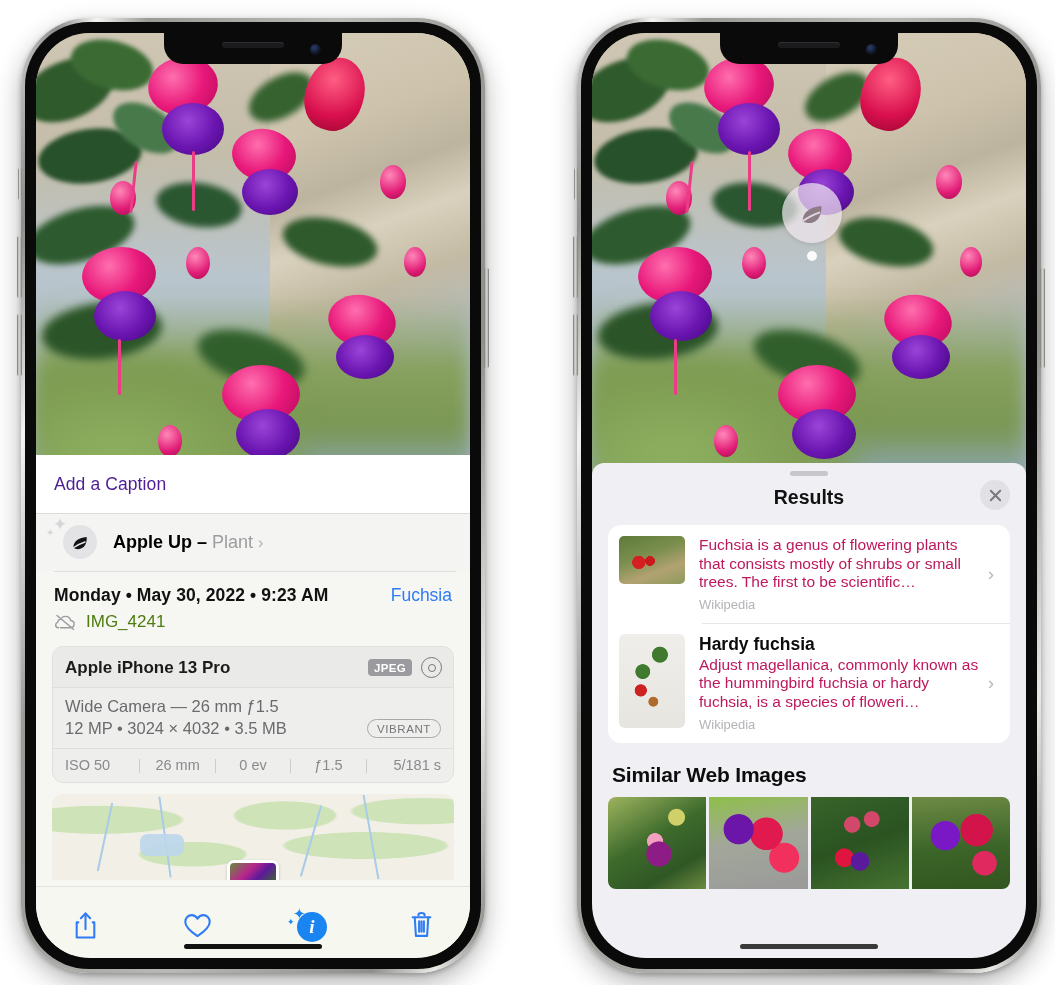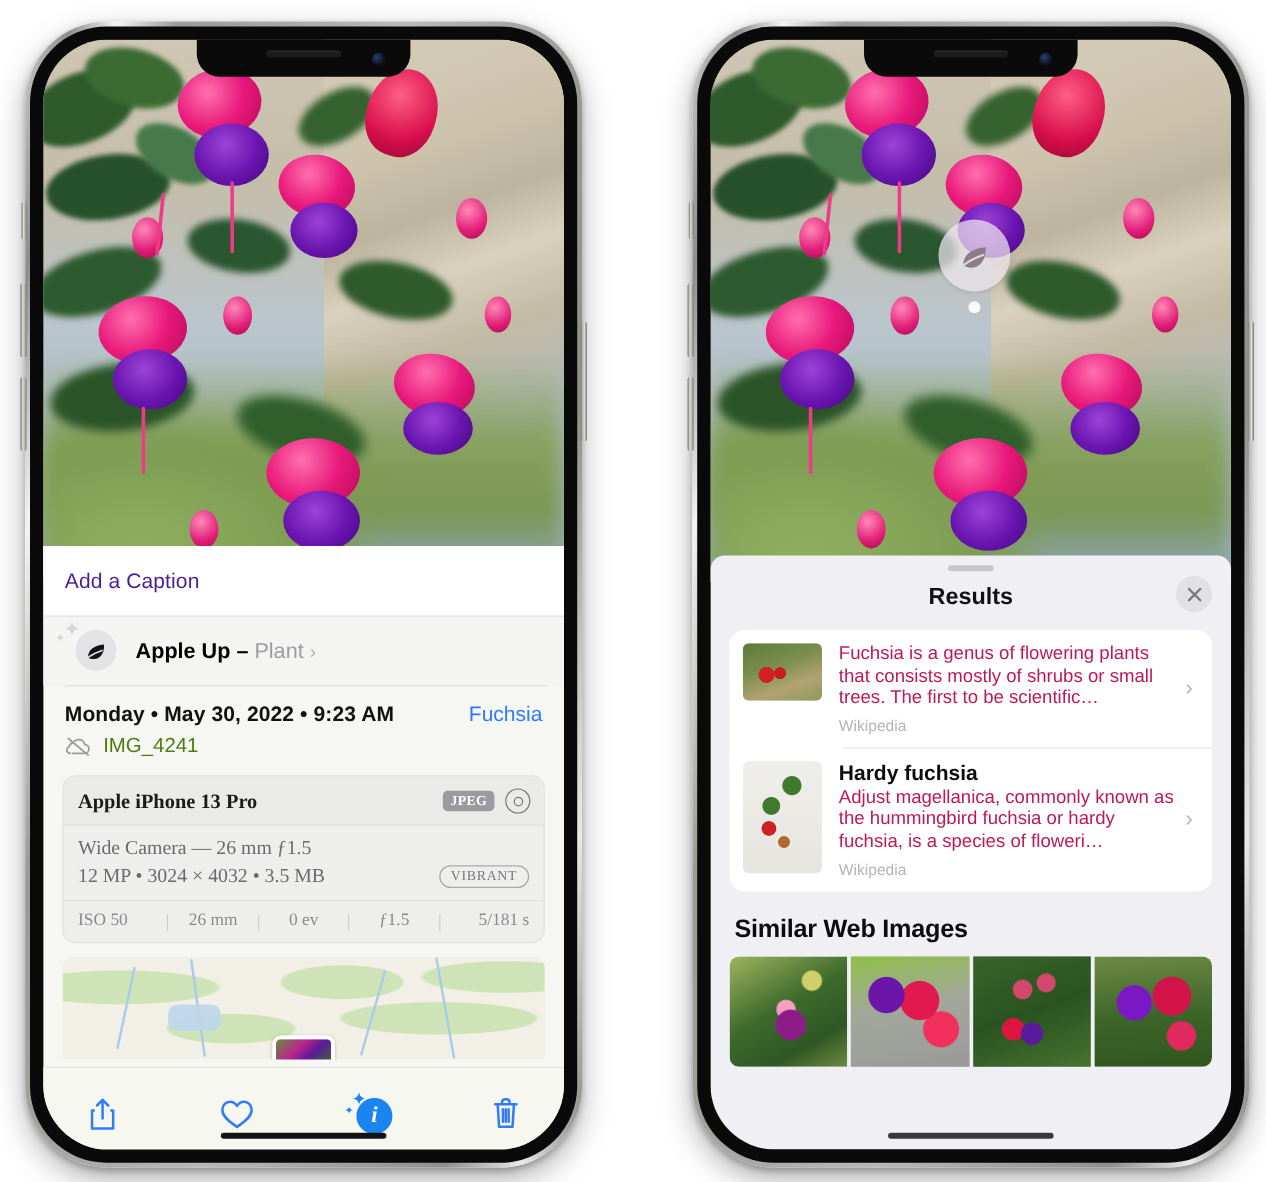--- a/index.html
+++ b/index.html
@@ -175,21 +175,20 @@
     padding: 4px 18px 12px 18px;
   }
   .file-name { font-size: 17px; color: #4d7c0f; }
 
   .exif-card {
     margin: 2px 16px 0 16px;
     background: #eeeeec;
     border: .5px solid #e0e0dd;
     border-radius: 11px;
     overflow: hidden;
-    font-family: Liberation Serif, serif;
   }
   .exif-head {
     display: flex; align-items: center; justify-content: space-between;
     padding: 10px 11px 9px 12px;
     border-bottom: .5px solid #dededb;
     background: #eaeae8;
   }
   .exif-model { font-size: 17px; font-weight: 700; color: #1b1b1b; }
   .exif-head-right { display: flex; align-items: center; gap: 9px; }
   .chip-jpeg {

